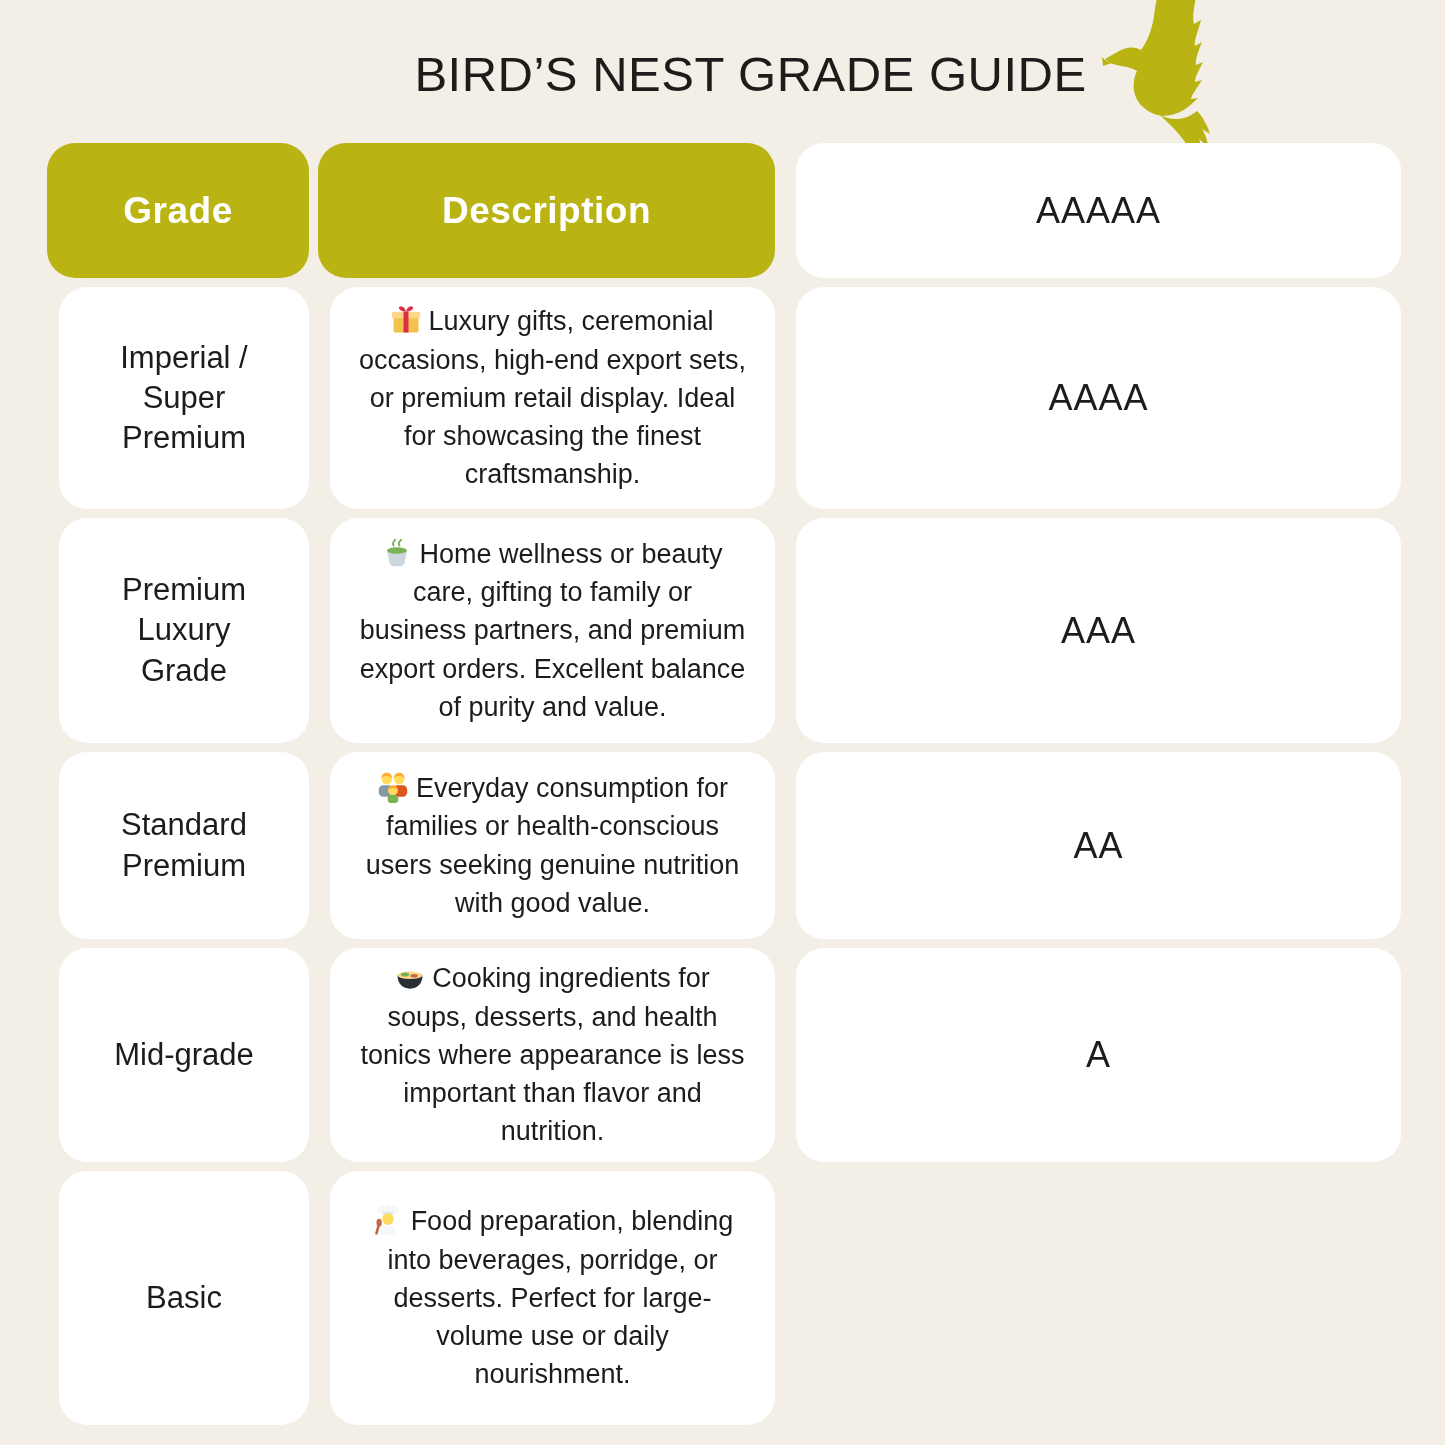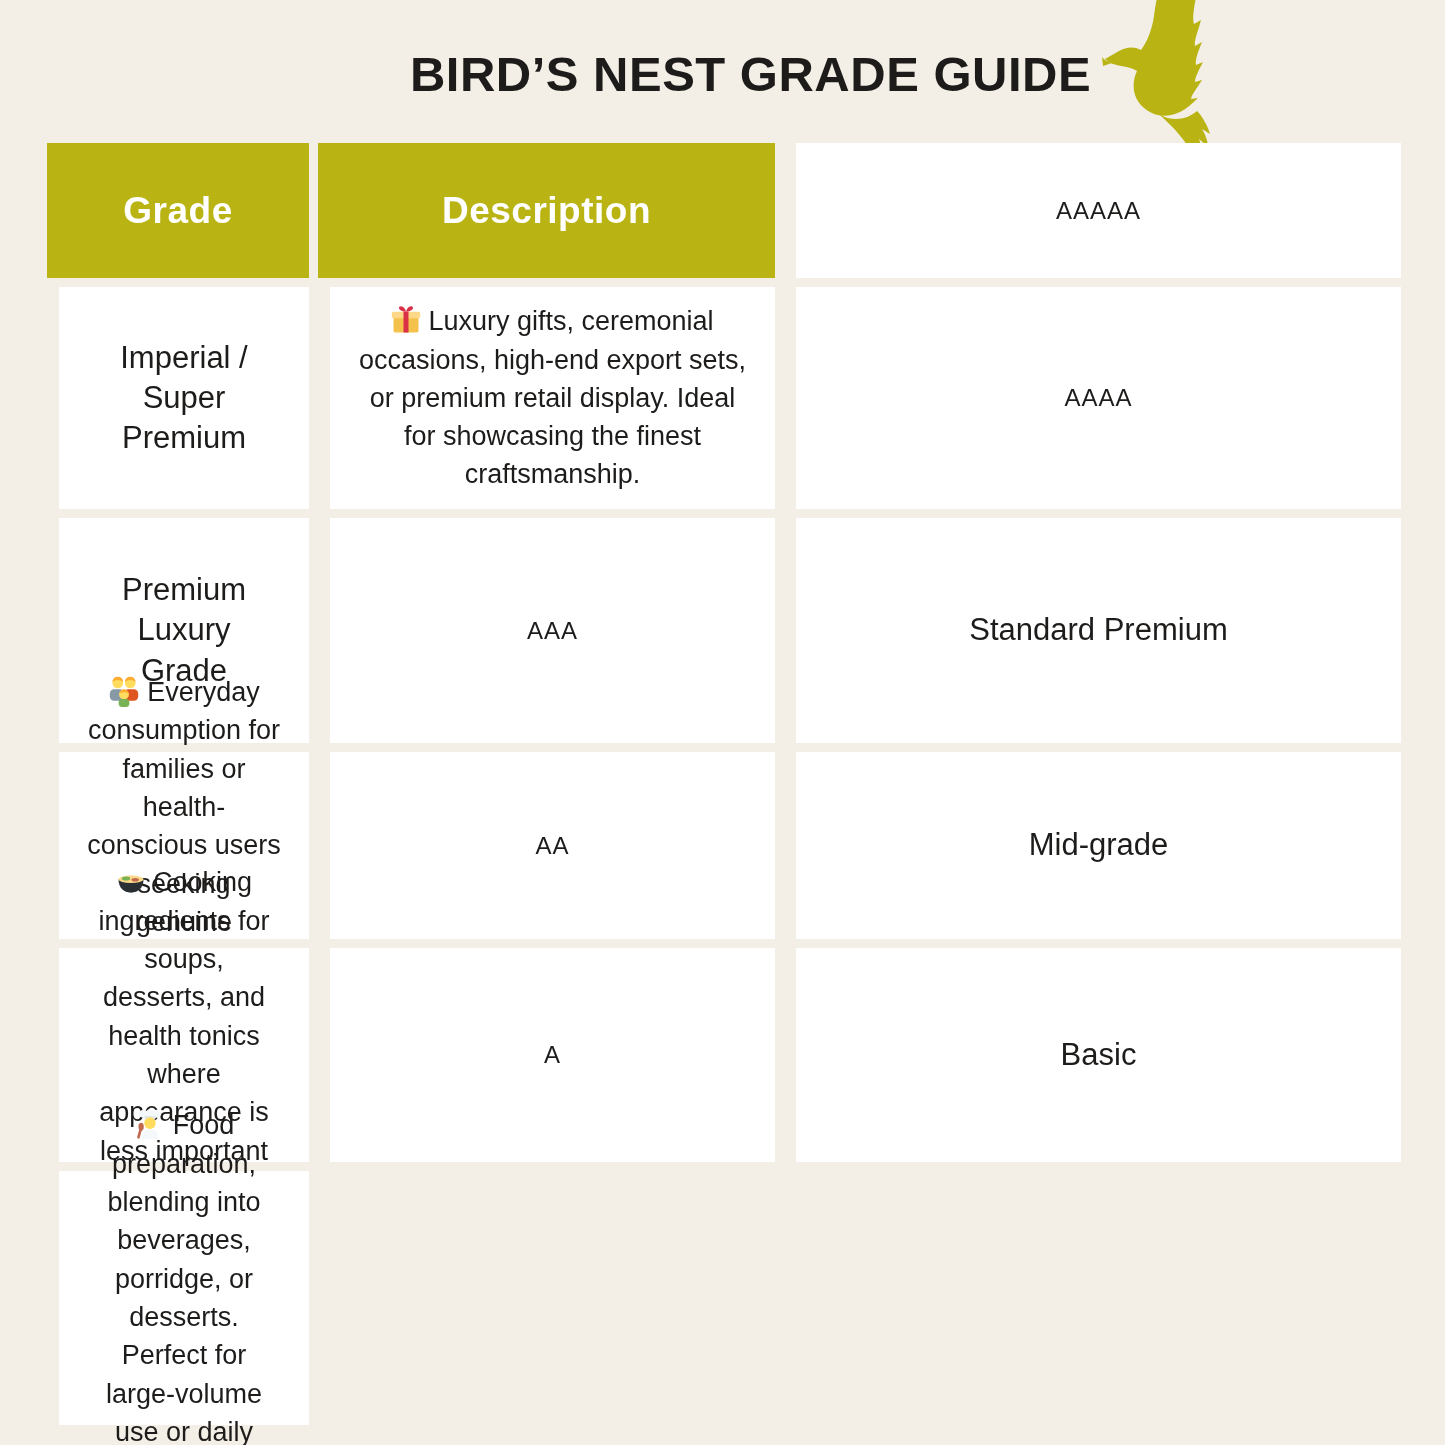--- a/index.html
+++ b/index.html
@@ -10,21 +10,21 @@
     font-family:"Liberation Sans", sans-serif;
     color:#1e1c1a;
     overflow:hidden;
   }
   .page-title {
     position:absolute;
     top:46px; left:0; width:100%;
     text-align:center;
     padding-left:56px;
     font-size:49px;
-    font-weight:700;
+    font-weight:400;
     letter-spacing:0.5px;
     color:#1e1c1a;
   }
   .dove-wrap {
     position:absolute;
     left:1094px; top:0;
     width:158px; height:148px;
     overflow:hidden;
   }
   .grade-table {
@@ -34,30 +34,31 @@
     display:grid;
     grid-template-columns:262px 457px 617px;
     grid-template-rows:135px 222px 225px 187px 214px 254px;
     gap:9px;
   }
   .cell {
     display:flex;
     align-items:center;
     justify-content:center;
     text-align:center;
+    border-radius:28px;
   }
   .head {
     background:#b9b414;
     color:#ffffff;
     font-size:37px;
     font-weight:bold;
     letter-spacing:0.5px;
   }
   .body-cell { background:#ffffff;margin-left:12px; }
-  .grade-cell { font-size:24px; letter-spacing:1px; }
+  .grade-cell { font-size:36px; letter-spacing:1px; }
   .label-cell { font-size:31px; padding:12px 48px; line-height:1.3; }
   .desc-cell  { font-size:27px; line-height:1.42; padding:0 28px; }
   .emoji-icon {
     display:inline-block;
     vertical-align:middle;
     margin:-6px 7px 0 0;
   }
 </style>
 </head>
 <body>
@@ -87,20 +88,29 @@
         <rect x="3" y="13" width="30" height="20" rx="2" fill="#f4c24c"></rect>
         <rect x="1" y="8" width="34" height="8" rx="2" fill="#fdd888"></rect>
         <rect x="15" y="8" width="6" height="25" fill="#da2f47"></rect>
         <path d="M18 8 C12 8 8 4 10 2 C13 0 17 3 18 8 C19 3 23 0 26 2 C28 4 24 8 18 8Z" fill="#da2f47"></path>
       </svg><span>Luxury gifts, ceremonial occasions, high-end export sets, or premium retail display. Ideal for showcasing the finest craftsmanship.</span>
     </div>
   </div>
 
   <div class="cell body-cell grade-cell">AAAA</div>
   <div class="cell body-cell label-cell">Premium Luxury Grade</div>
+  <div class="cell body-cell desc-cell">
+    <div>
+      <svg class="emoji-icon" width="30" height="30" viewBox="0 0 36 36">
+        <path d="M6 15 L30 15 L27 30 C26 33 24 34 18 34 C12 34 10 33 9 30 Z" fill="#ccd6dd"></path>
+        <ellipse cx="18" cy="15" rx="12" ry="4" fill="#77b255"></ellipse>
+        <path d="M14 9 C12 7 14 4 16 2 M21 9 C19 7 21 4 23 2" stroke="#77b255" stroke-width="2.2" fill="none" stroke-linecap="round"></path>
+      </svg><span>Home wellness or beauty care, gifting to family or business partners, and premium export orders. Excellent balance of purity and value.</span>
+    </div>
+  </div>
 
   <div class="cell body-cell grade-cell">AAA</div>
   <div class="cell body-cell label-cell">Standard Premium</div>
   <div class="cell body-cell desc-cell">
     <div>
       <svg class="emoji-icon" width="32" height="32" viewBox="0 0 36 36">
         <circle cx="11" cy="9" r="6" fill="#ffdc5d"></circle>
         <path d="M5 8 C5 4 8 2 11 2 C14 2 17 4 17 8 C14 5 8 5 5 8Z" fill="#ffac33"></path>
         <circle cx="25" cy="9" r="6" fill="#ffdc5d"></circle>
         <path d="M19 8 C19 4 22 2 25 2 C28 2 31 4 31 8 C28 5 21 5 19 8Z" fill="#ffac33"></path>

